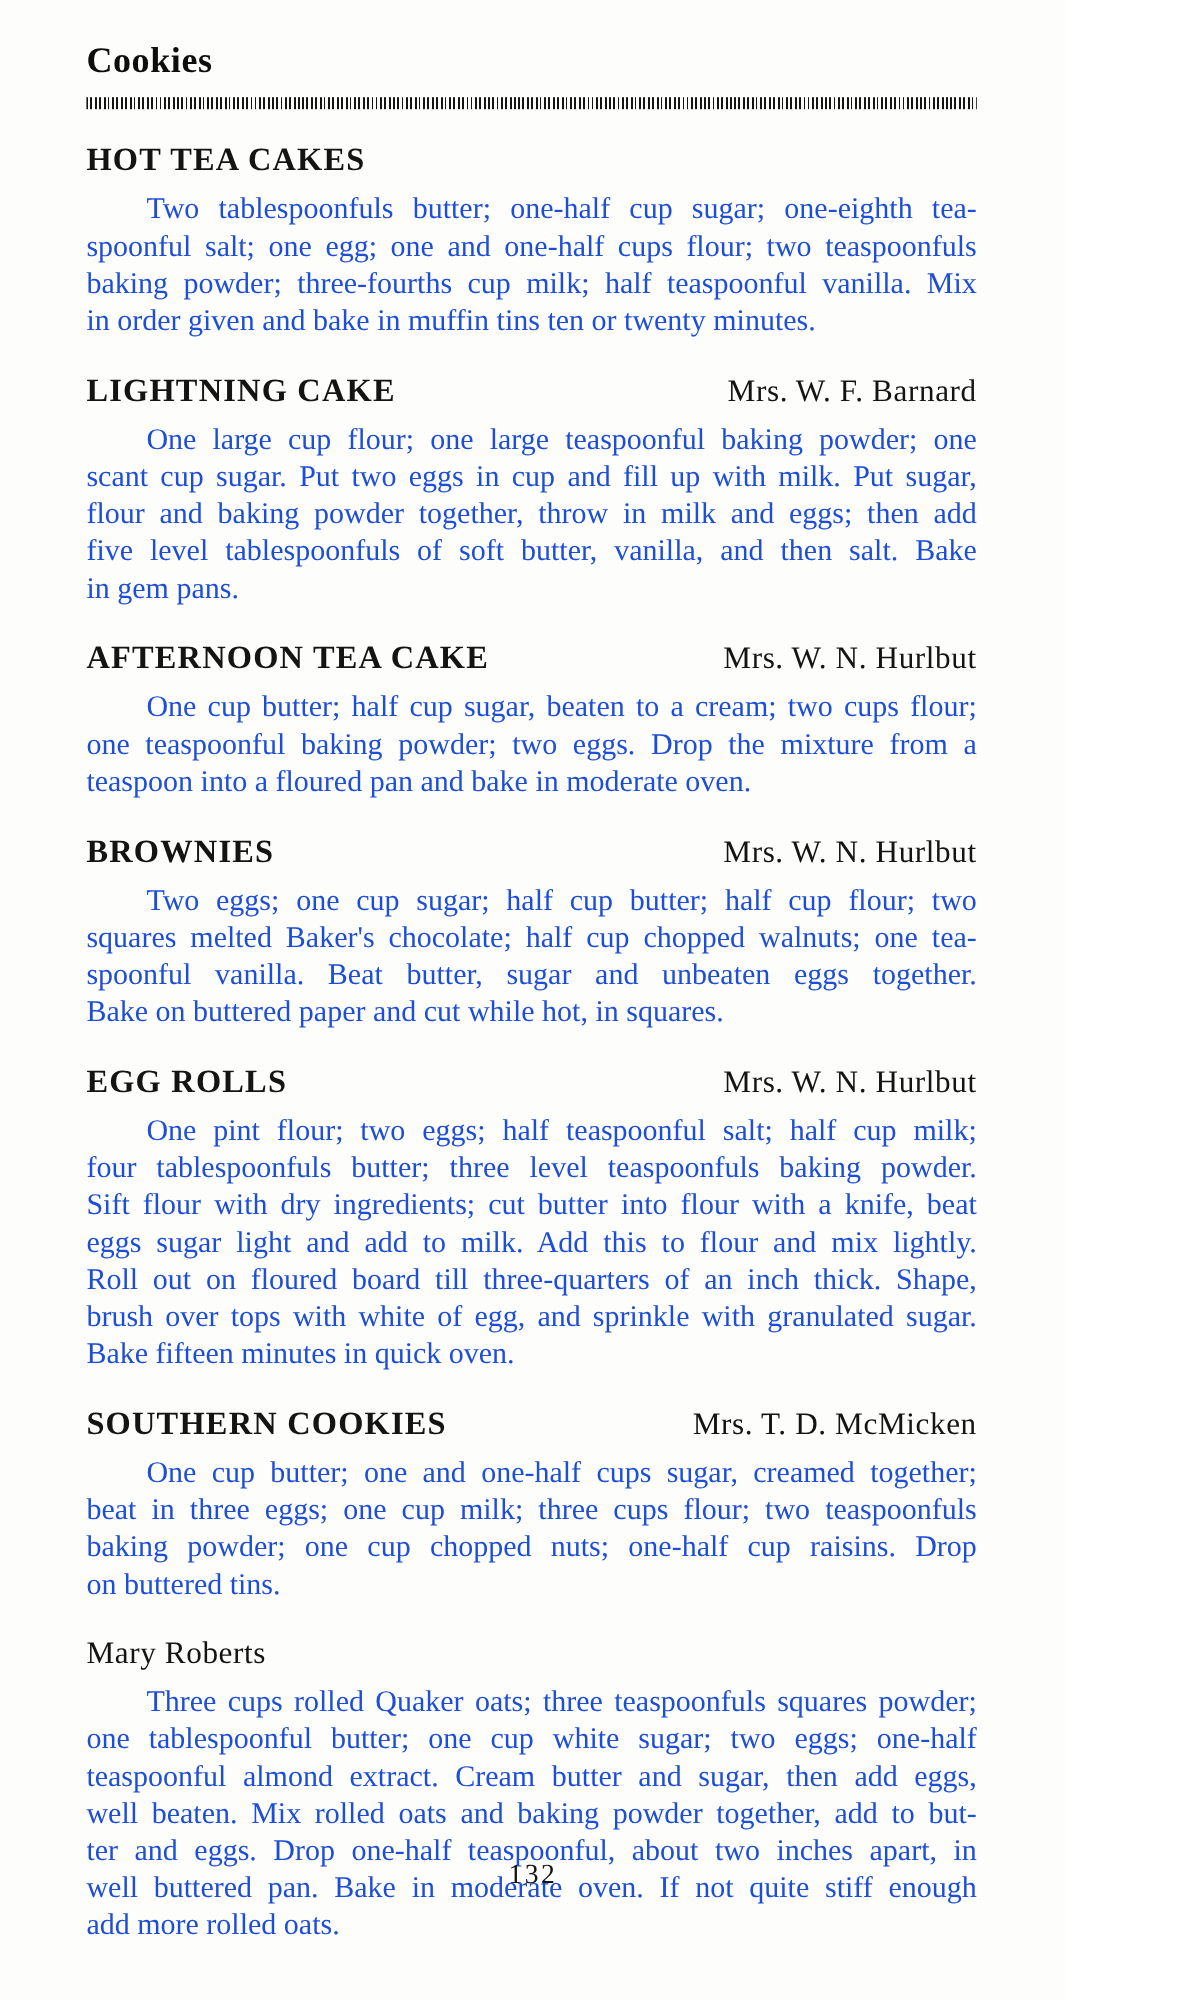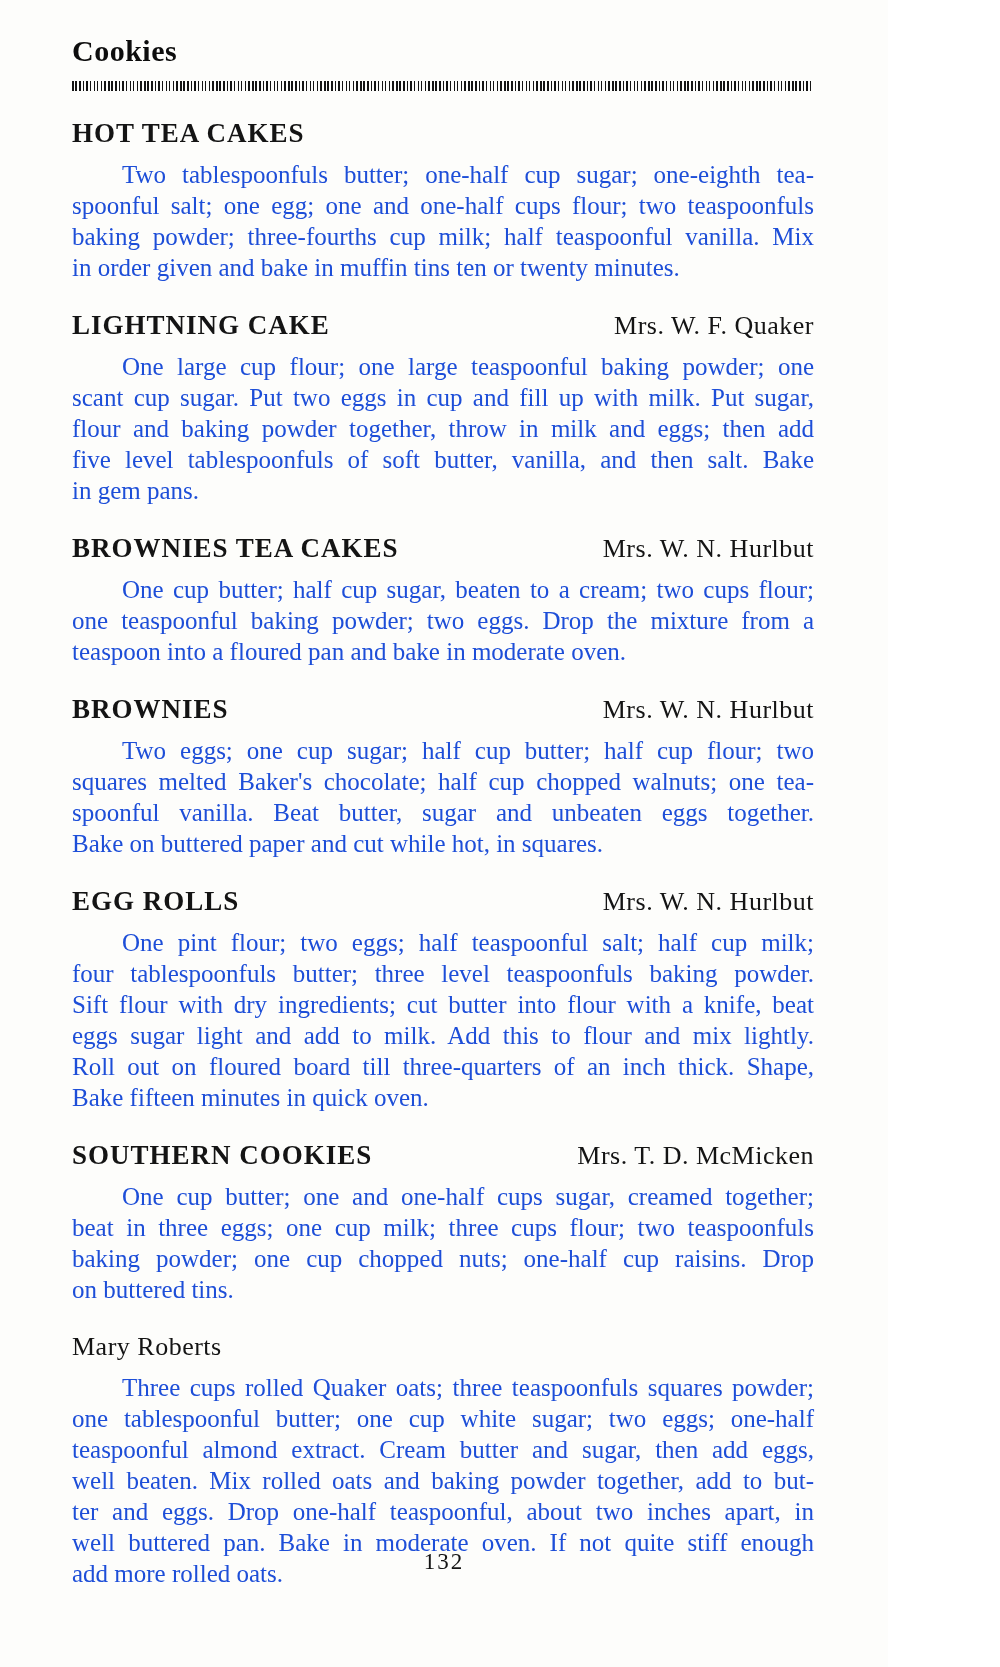--- a/index.html
+++ b/index.html
@@ -105,34 +105,34 @@
             <div class="line first">Two tablespoonfuls butter; one-half cup sugar; one-eighth tea-</div>
             <div class="line">spoonful salt; one egg; one and one-half cups flour; two teaspoonfuls</div>
             <div class="line">baking powder; three-fourths cup milk; half teaspoonful vanilla.  Mix</div>
             <div class="line last">in order given and bake in muffin tins ten or twenty minutes.</div>
           </div>
   </section>
 
   <section class="recipe">
     <div class="recipe-header">
       <span class="recipe-title">LIGHTNING CAKE</span>
-      <span class="recipe-attribution">Mrs. W. F. Quaker</span>
+      <span class="recipe-attribution">Mrs. W. F. Barnard</span>
     </div>
     <div class="recipe-body">
             <div class="line first">One large cup flour; one large teaspoonful baking powder; one</div>
             <div class="line">scant cup sugar.  Put two eggs in cup and fill up with milk.  Put sugar,</div>
             <div class="line">flour and baking powder together, throw in milk and eggs; then add</div>
             <div class="line">five level tablespoonfuls of soft butter, vanilla, and then salt.  Bake</div>
             <div class="line last">in gem pans.</div>
           </div>
   </section>
 
   <section class="recipe">
     <div class="recipe-header">
-      <span class="recipe-title">BROWNIES TEA CAKES</span>
+      <span class="recipe-title">AFTERNOON TEA CAKE</span>
       <span class="recipe-attribution">Mrs. W. N. Hurlbut</span>
     </div>
     <div class="recipe-body">
             <div class="line first">One cup butter; half cup sugar, beaten to a cream; two cups flour;</div>
             <div class="line">one teaspoonful baking powder; two eggs.  Drop the mixture from a</div>
             <div class="line last">teaspoon into a floured pan and bake in moderate oven.</div>
           </div>
   </section>
 
   <section class="recipe">
@@ -152,20 +152,21 @@
     <div class="recipe-header">
       <span class="recipe-title">EGG ROLLS</span>
       <span class="recipe-attribution">Mrs. W. N. Hurlbut</span>
     </div>
     <div class="recipe-body">
             <div class="line first">One pint flour; two eggs; half teaspoonful salt; half cup milk;</div>
             <div class="line">four tablespoonfuls butter; three level teaspoonfuls baking powder.</div>
             <div class="line">Sift flour with dry ingredients; cut butter into flour with a knife, beat</div>
             <div class="line">eggs sugar light and add to milk.  Add this to flour and mix lightly.</div>
             <div class="line">Roll out on floured board till three-quarters of an inch thick.  Shape,</div>
+            <div class="line">brush over tops with white of egg, and sprinkle with granulated sugar.</div>
             <div class="line last">Bake fifteen minutes in quick oven.</div>
           </div>
   </section>
 
   <section class="recipe">
     <div class="recipe-header">
       <span class="recipe-title">SOUTHERN COOKIES</span>
       <span class="recipe-attribution">Mrs. T. D. McMicken</span>
     </div>
     <div class="recipe-body">

